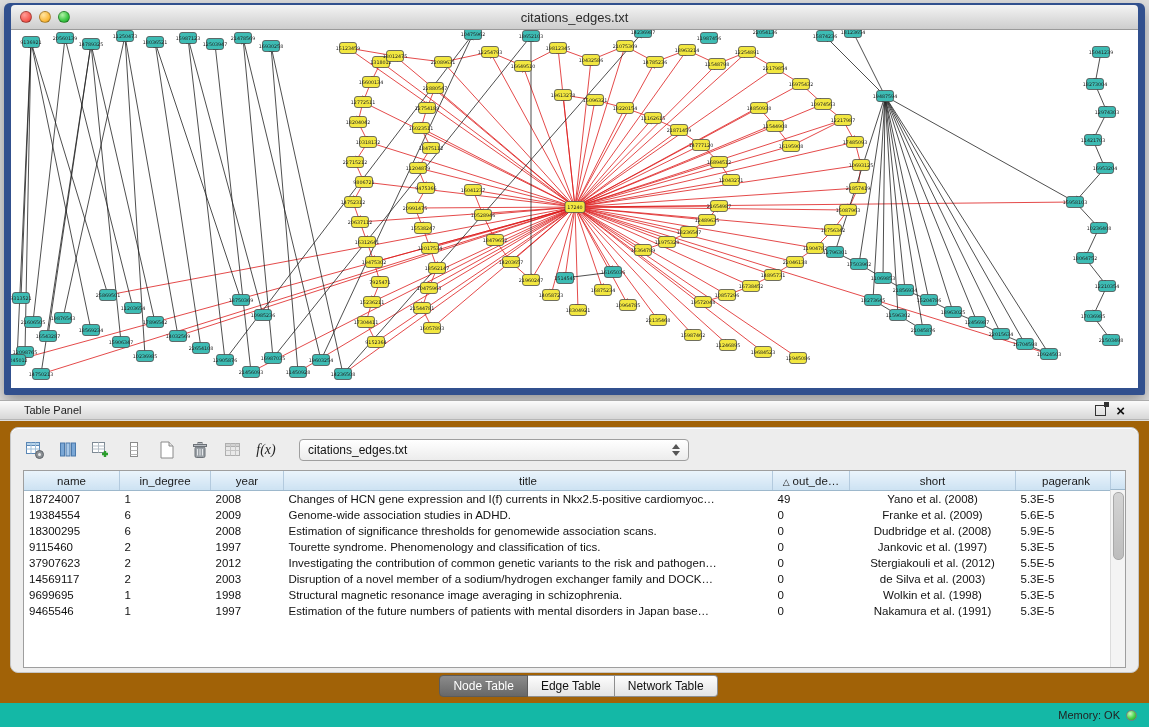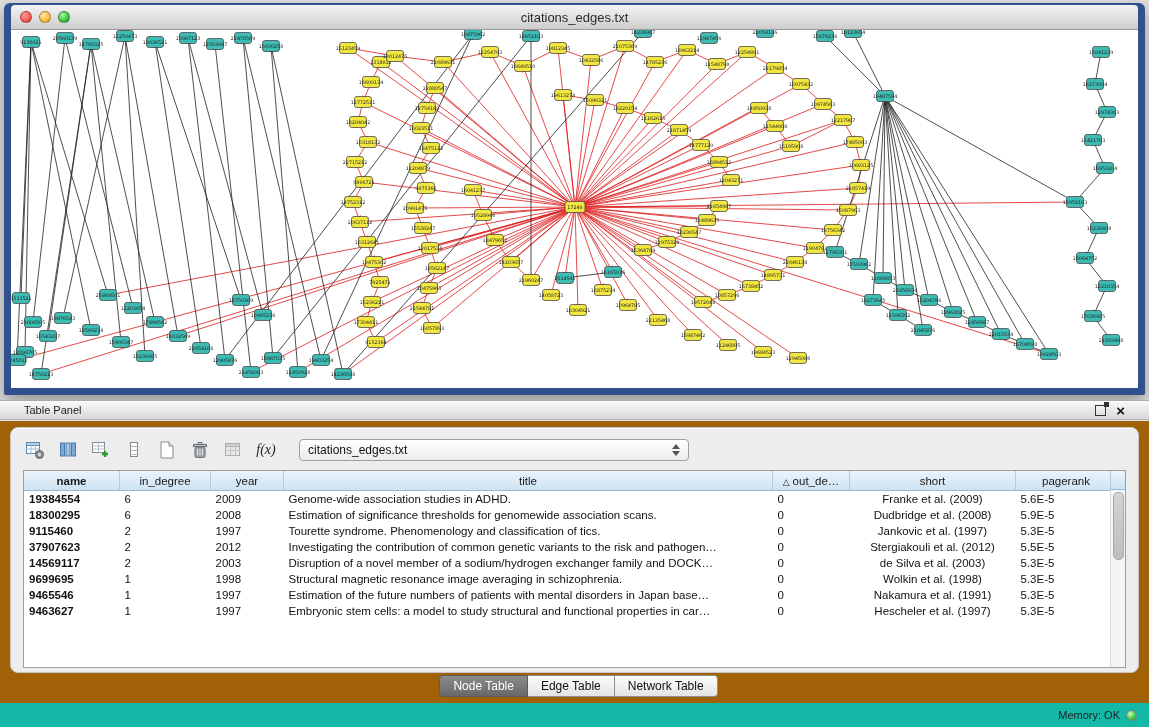--- a/index.html
+++ b/index.html
@@ -31,21 +31,21 @@
   .fx{font-family:"Liberation Serif",serif;font-style:italic;font-size:14px;color:#222;}
   .combo{margin-left:14px;width:390px;height:22px;background:linear-gradient(#ffffff,#ececec);border:1px solid #9f9f9f;border-radius:4px;display:flex;align-items:center;padding:0 8px;box-sizing:border-box;font-size:12px;color:#111;position:relative;}
   .combo-arrows{margin-left:auto;display:flex;flex-direction:column;align-items:center;gap:2px;}
   .combo-arrows .up{width:0;height:0;border-left:4px solid transparent;border-right:4px solid transparent;border-bottom:5px solid #555;}
   .combo-arrows .down{width:0;height:0;border-left:4px solid transparent;border-right:4px solid transparent;border-top:5px solid #555;}
 
   .table-wrap{position:absolute;left:12px;top:42px;width:1103px;height:198px;background:#fff;border:1px solid #9e9e9e;box-sizing:border-box;overflow:hidden;}
   table{border-collapse:collapse;table-layout:fixed;width:1086px;font-size:11.5px;}
   th{height:19px;background:linear-gradient(#eaf4fc,#cde2f2);border-right:1px solid #b3cade;border-bottom:1px solid #9db8cc;font-weight:normal;color:#1a1a1a;text-align:center;padding:0;overflow:hidden;white-space:nowrap;}
   td{height:16px;padding:0 5px;color:#111;white-space:nowrap;overflow:hidden;text-overflow:ellipsis;}
-  .c0{width:95px;font-weight:bold;}.c1{width:90px;}.c2{width:72px;}.c3{width:488px;}.c4{width:76px;}.c5{width:165px;}.c6{width:100px;margin-left:8px;}
+  .c0{width:95px;}.c1{width:90px;}.c2{width:72px;}.c3{width:488px;}.c4{width:76px;}.c5{width:165px;}.c6{width:100px;margin-left:8px;}
   td.c5{text-align:center;}
   .sort-tri{font-size:9px;margin-right:3px;color:#222;}
   .scroll-corner{position:absolute;top:0;right:0;width:15px;height:19px;background:linear-gradient(#eaf4fc,#cde2f2);border-left:1px solid #b3cade;border-bottom:1px solid #9db8cc;box-sizing:border-box;}
   .vscroll{position:absolute;top:19px;right:0;bottom:0;width:15px;background:#f4f4f4;border-left:1px solid #dcdcdc;box-sizing:border-box;}
   .vthumb{position:absolute;top:2px;left:2px;width:9px;height:66px;background:linear-gradient(#d4d4d4,#bdbdbd);border:1px solid #a9a9a9;border-radius:5px;}
 
   .tabbar{position:absolute;left:0;top:254px;width:100%;display:flex;justify-content:center;}
   .tab{font-size:12px;padding:3px 13px;border:1px solid #8e8e8e;border-left-width:0;background:linear-gradient(#fdfdfd,#e3e3e3);color:#111;}
   .tab:first-child{border-left-width:1px;border-radius:4px 0 0 4px;margin-left:8px;}
   .tab:last-child{border-radius:0 4px 4px 0;}
@@ -688,20 +688,29 @@
             <th class="c1"><span>in_degree</span></th>
             <th class="c2"><span>year</span></th>
             <th class="c3"><span>title</span></th>
             <th class="c4"><span class="sort-tri">△</span><span>out_de…</span></th>
             <th class="c5"><span>short</span></th>
             <th class="c6"><span>pagerank</span></th>
           </tr>
         </thead>
         <tbody>
             <tr>
+              <td class="c0">18724007</td>
+              <td class="c1">1</td>
+              <td class="c2">2008</td>
+              <td class="c3">Changes of HCN gene expression and I(f) currents in Nkx2.5-positive cardiomyoc…</td>
+              <td class="c4">49</td>
+              <td class="c5">Yano et al. (2008)</td>
+              <td class="c6">5.3E-5</td>
+            </tr>
+            <tr>
               <td class="c0">19384554</td>
               <td class="c1">6</td>
               <td class="c2">2009</td>
               <td class="c3">Genome-wide association studies in ADHD.</td>
               <td class="c4">0</td>
               <td class="c5">Franke et al. (2009)</td>
               <td class="c6">5.6E-5</td>
             </tr>
             <tr>
               <td class="c0">18300295</td>
@@ -750,29 +759,20 @@
             </tr>
             <tr>
               <td class="c0">9465546</td>
               <td class="c1">1</td>
               <td class="c2">1997</td>
               <td class="c3">Estimation of the future numbers of patients with mental disorders in Japan base…</td>
               <td class="c4">0</td>
               <td class="c5">Nakamura et al. (1991)</td>
               <td class="c6">5.3E-5</td>
             </tr>
-            <tr>
-              <td class="c0">9463627</td>
-              <td class="c1">1</td>
-              <td class="c2">1997</td>
-              <td class="c3">Embryonic stem cells: a model to study structural and functional properties in car…</td>
-              <td class="c4">0</td>
-              <td class="c5">Hescheler et al. (1997)</td>
-              <td class="c6">5.3E-5</td>
-            </tr>
           </tbody>
       </table>
       <div class="scroll-corner"></div>
       <div class="vscroll">
         <div class="vthumb"></div>
       </div>
     </div>
   </div>
 
   <div class="tabbar">

